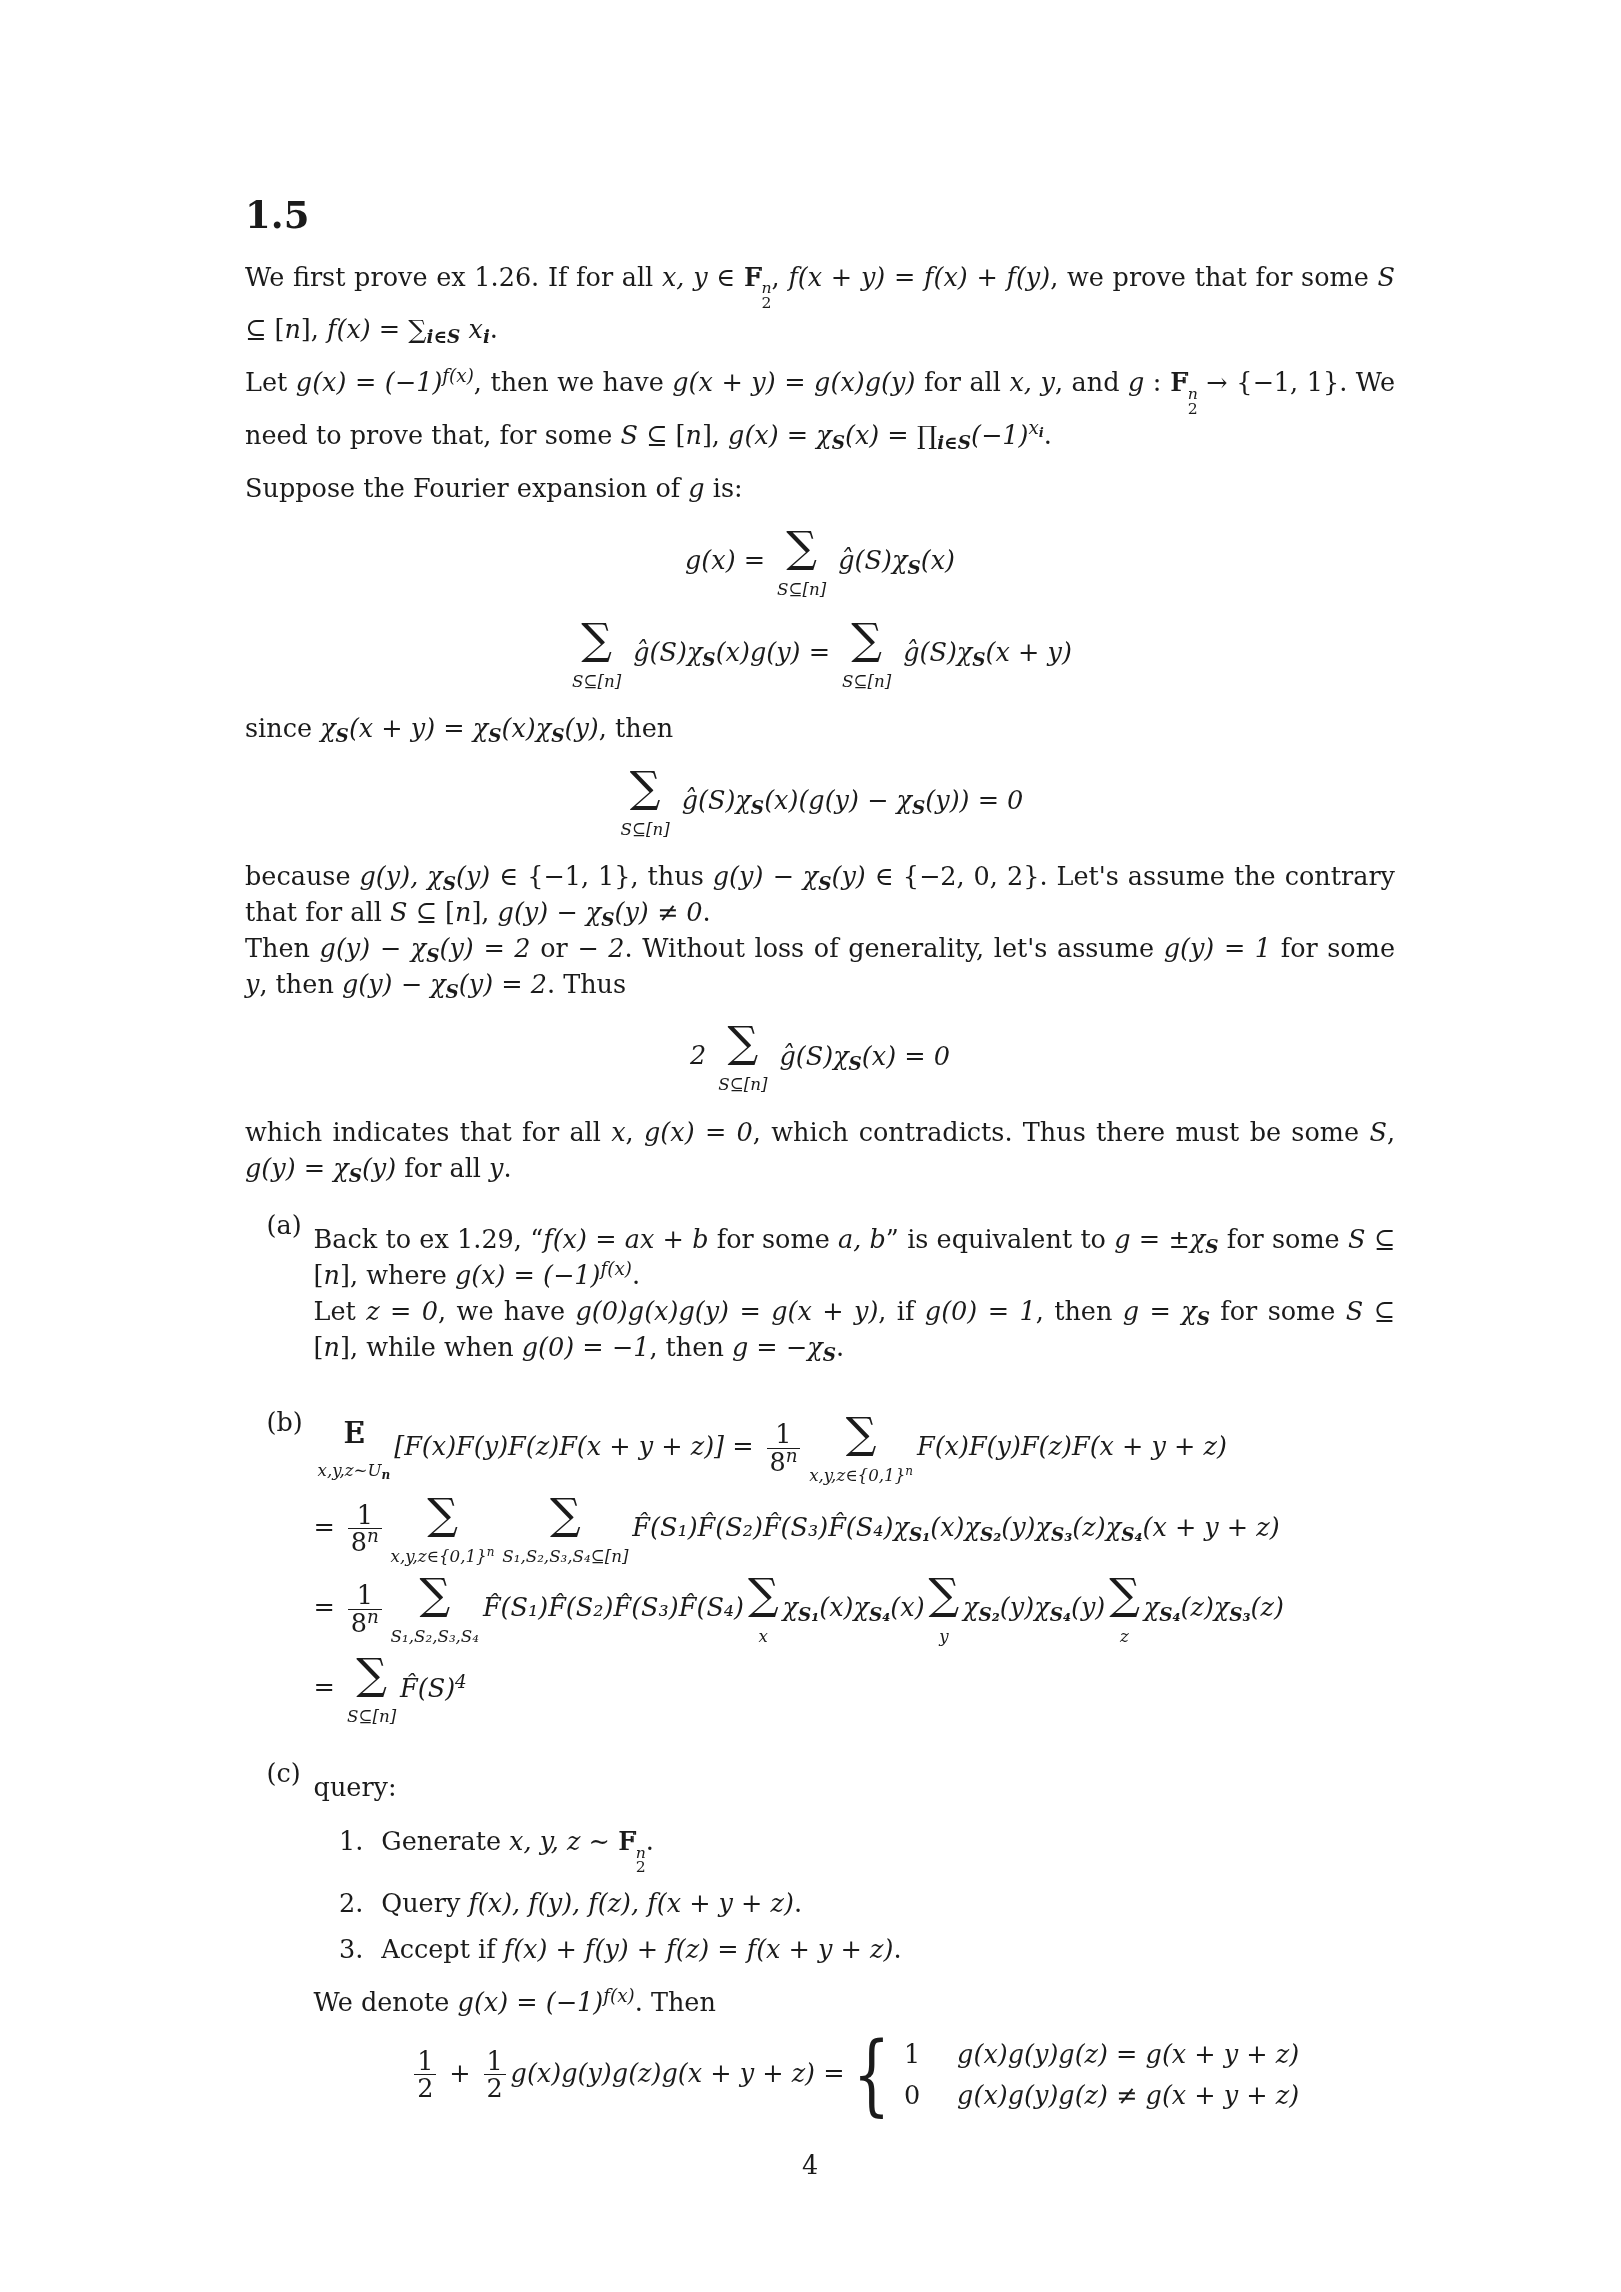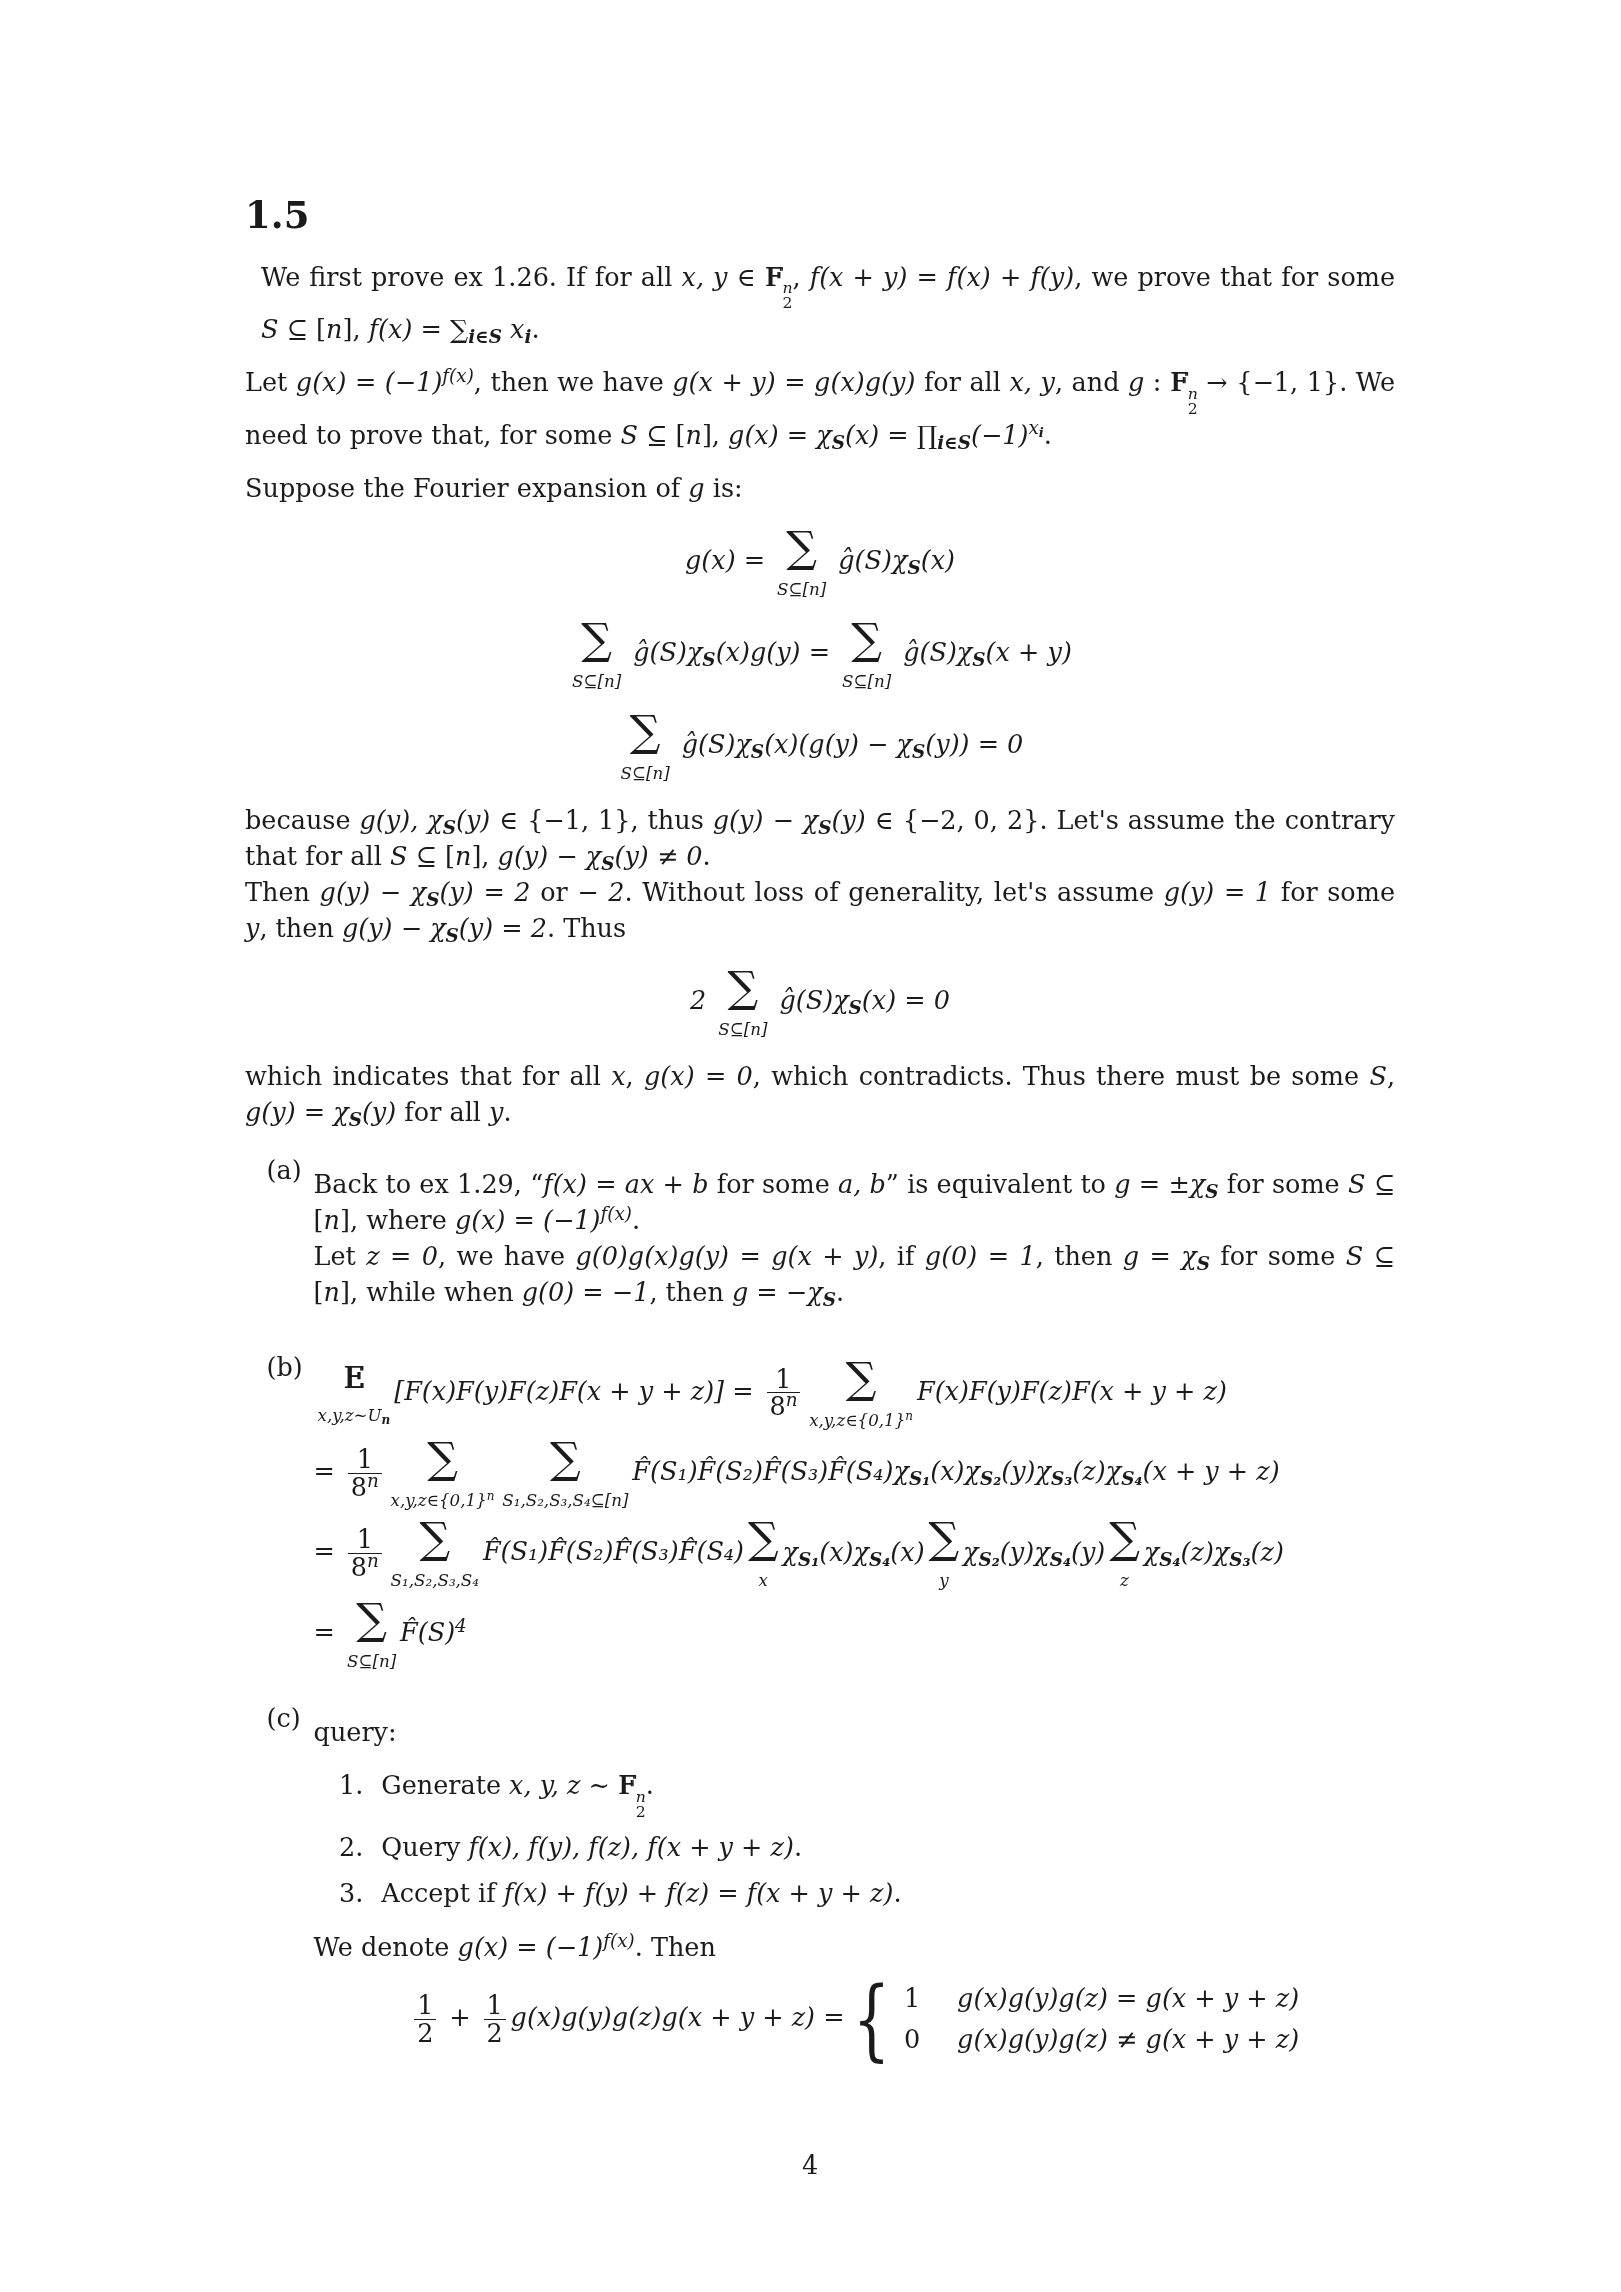--- a/index.html
+++ b/index.html
@@ -5,21 +5,21 @@
   html,body{margin:0;padding:0;background:#ffffff;}
   .page{
     width:1620px;height:2293px;position:relative;box-sizing:border-box;
     background:#ffffff;color:#1b1b1b;
     font-family:"DejaVu Serif","Liberation Serif",serif;
     font-size:25.5px;line-height:36px;
     padding:196px 225px 0 245px;overflow:hidden;
   }
   .section{font-size:37px;line-height:39px;font-weight:bold;margin:0;}
   .para{margin:17.6px 0;text-align:justify;}
-  .para.first{margin-top:23.5px;margin-left:16px;}
+  .para.first{margin-top:23.5px;}
   .eq{margin:19.6px 0;text-align:center;line-height:1.2;}
   sub,sup{font-size:0.72em;line-height:0;}
   sub{vertical-align:-0.25em;font-weight:bold;}
   sup{vertical-align:0.5em;}
   
   .bigop{display:inline-flex;flex-direction:column;align-items:center;vertical-align:middle;line-height:1;margin:0 3.9px;}
   .bigop .op{font-size:43px;line-height:43px;font-style:normal;}
   .bigop .op.opE{font-size:29px;line-height:33px;}
   .bigop .lim{font-size:16.7px;line-height:18.6px;margin-top:11px;white-space:nowrap;}
   
@@ -75,20 +75,21 @@
 
 
   <div class="eq"><span class="bigop">
         <span class="op">∑</span>
         <span class="lim"><i>S⊆[n]</i></span>
       </span><i> ĝ(S)χ<sub>S</sub>(x)g(y) = </i><span class="bigop">
         <span class="op">∑</span>
         <span class="lim"><i>S⊆[n]</i></span>
       </span><i> ĝ(S)χ<sub>S</sub>(x + y)</i></div>
 
+  <p class="para">since <i>χ<sub>S</sub>(x + y) = χ<sub>S</sub>(x)χ<sub>S</sub>(y)</i>, then</p>
 
   <div class="eq"><span class="bigop">
         <span class="op">∑</span>
         <span class="lim"><i>S⊆[n]</i></span>
       </span><i> ĝ(S)χ<sub>S</sub>(x)(g(y) − χ<sub>S</sub>(y)) = 0</i></div>
 
   <p class="para">because <i>g(y), χ<sub>S</sub>(y)</i> ∈ {−1, 1}, thus <i>g(y) − χ<sub>S</sub>(y)</i> ∈ {−2, 0, 2}. Let's assume the contrary that for all <i>S</i> ⊆ [<i>n</i>], <i>g(y) − χ<sub>S</sub>(y) ≠ 0</i>.<br>Then <i>g(y) − χ<sub>S</sub>(y) = 2</i> or <i>− 2</i>. Without loss of generality, let's assume <i>g(y) = 1</i> for some <i>y</i>, then <i>g(y) − χ<sub>S</sub>(y) = 2</i>. Thus</p>
 
   <div class="eq"><i>2 </i><span class="bigop">
         <span class="op">∑</span>

